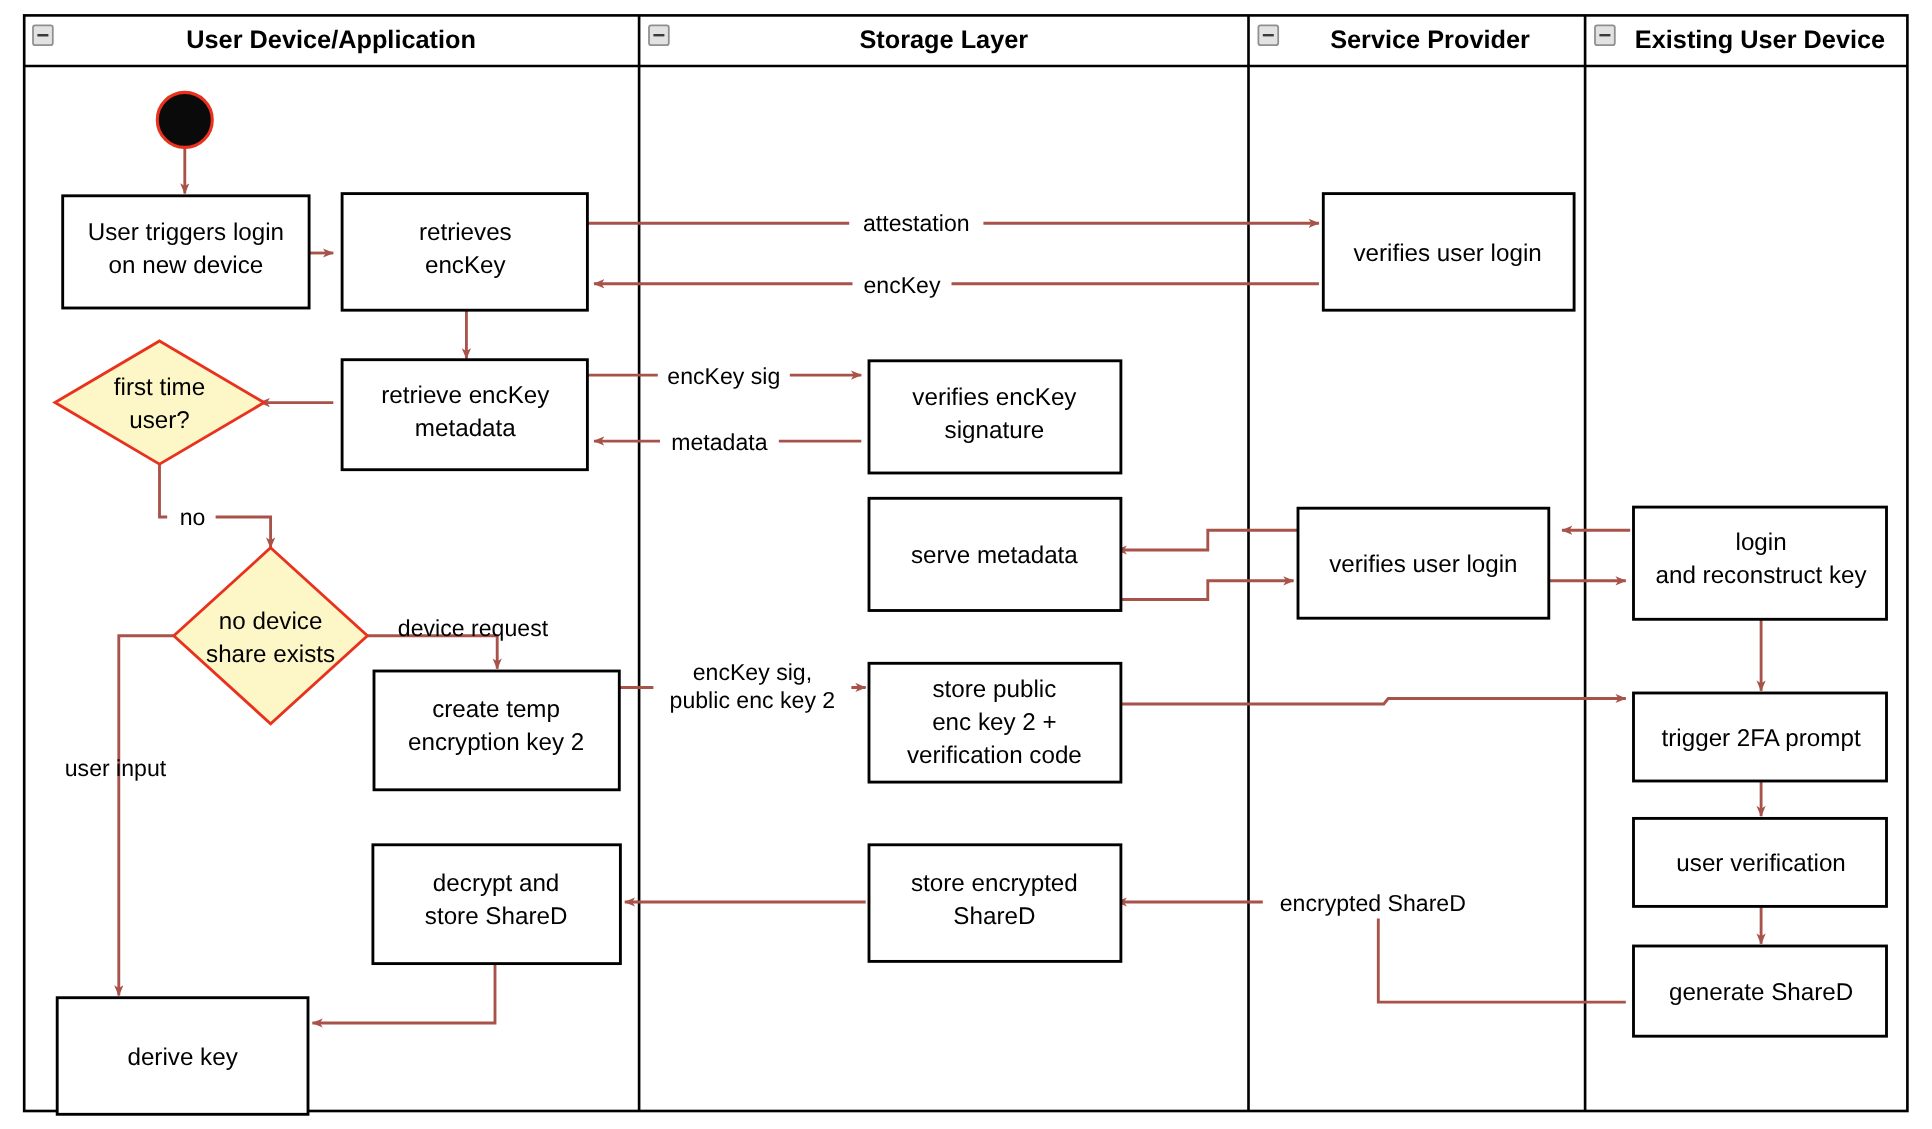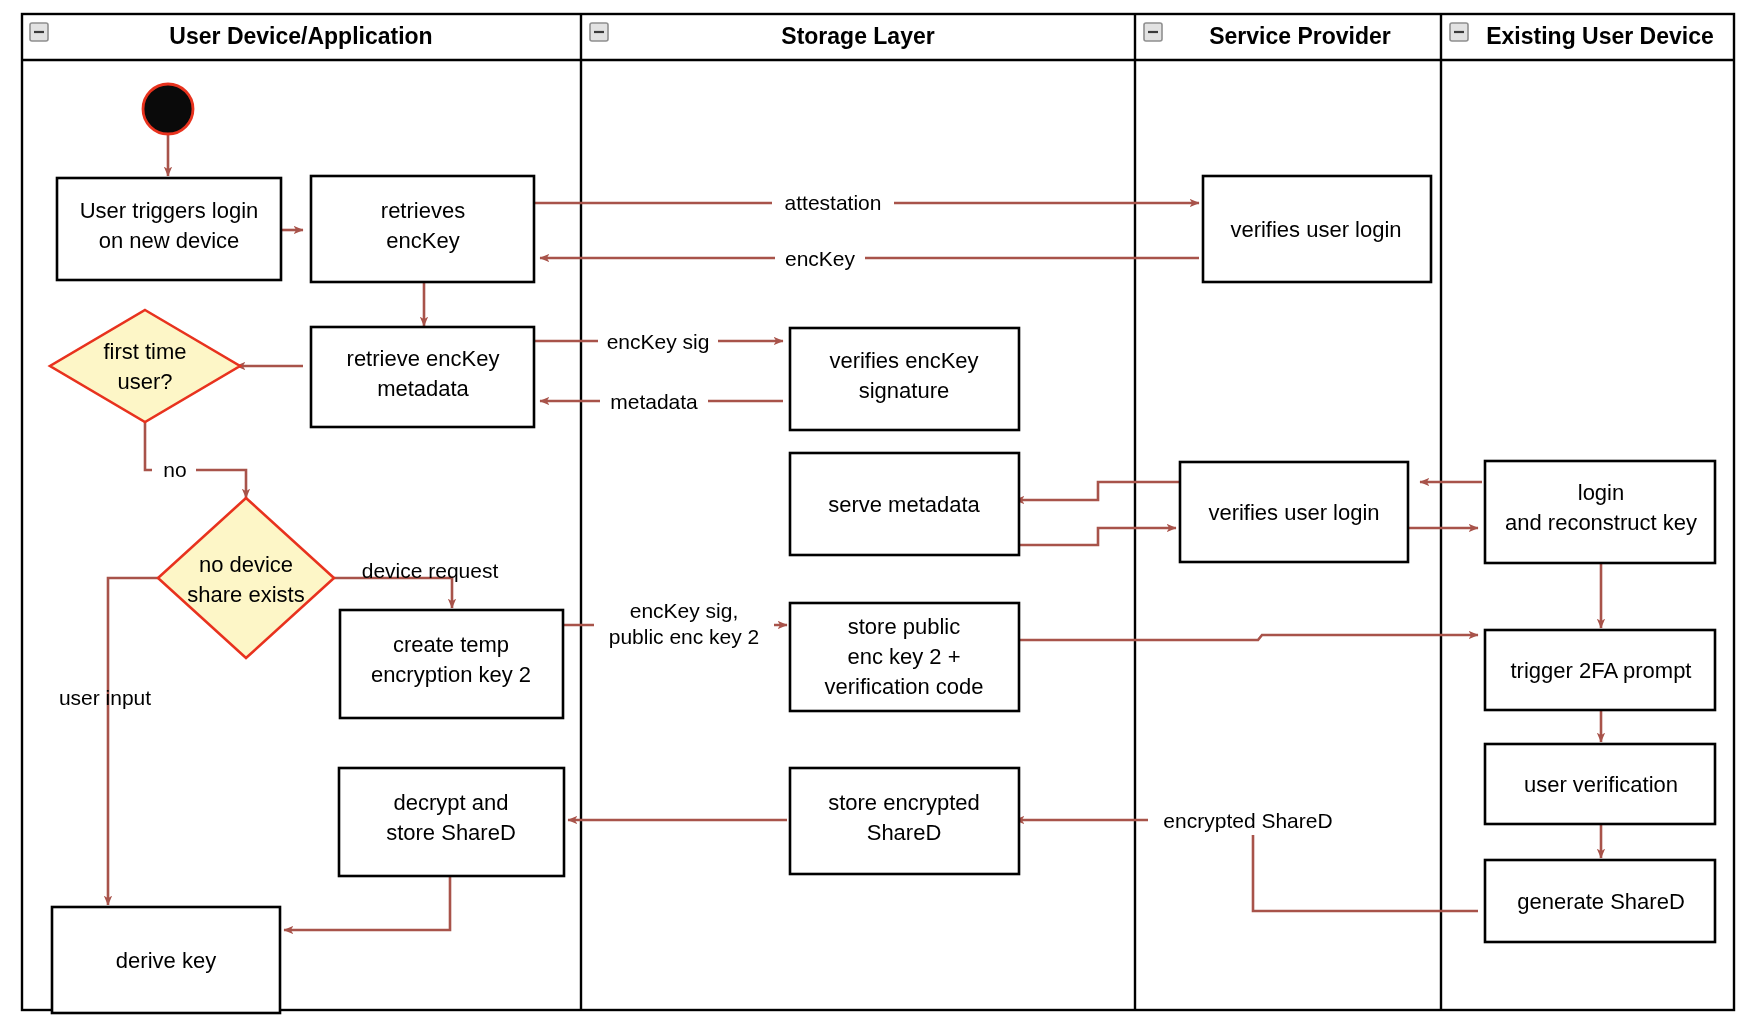--- a/index.html
+++ b/index.html
@@ -1,17 +1,17 @@
 <!DOCTYPE html>
 <html><head>
 <meta charset="utf-8">
 <style>
   html,body{margin:0;padding:0;background:#ffffff;}
   body{font-family:"Liberation Sans", sans-serif;}
-  #stage{position:relative;width:1756px;height:1026px;background:#ffffff;overflow:hidden;}
+  #stage{position:relative;width:1756px;height:1026px;background:#ffffff;overflow:hidden;border-radius:15px;}
   svg#diagram{position:absolute;left:0;top:0;width:1756px;height:1026px;display:block;}
   .lane-rect{fill:#ffffff;stroke:#000000;stroke-width:2.4;}
   .lane-sep{stroke:#000000;stroke-width:2.4;}
   .lane-title{font-family:"Liberation Sans", sans-serif;font-size:23px;font-weight:bold;fill:#000000;text-anchor:middle;dominant-baseline:middle;}
   .node-rect{fill:#ffffff;stroke:#000000;stroke-width:2.6;}
   .node-text{font-family:"Liberation Sans", sans-serif;font-size:22px;fill:#000000;text-anchor:middle;}
   .dec-poly{fill:#fdf6c7;stroke:#e8321e;stroke-width:2.6;}
   .dec-text{font-family:"Liberation Sans", sans-serif;font-size:22px;fill:#000000;text-anchor:middle;}
   .edge{stroke:#a8534a;stroke-width:2.6;fill:none;}
   .edge-label{font-family:"Liberation Sans", sans-serif;font-size:21px;fill:#000000;text-anchor:middle;}

